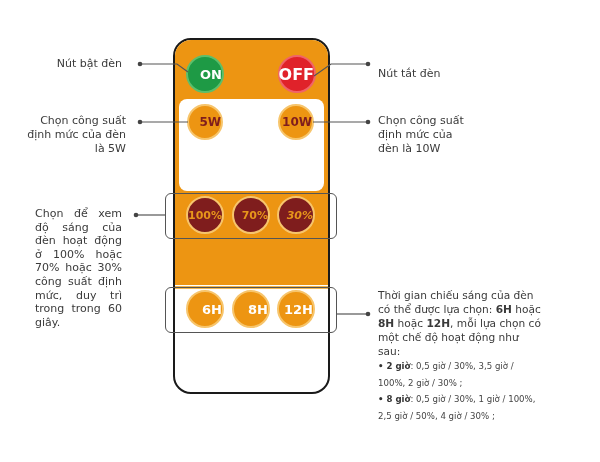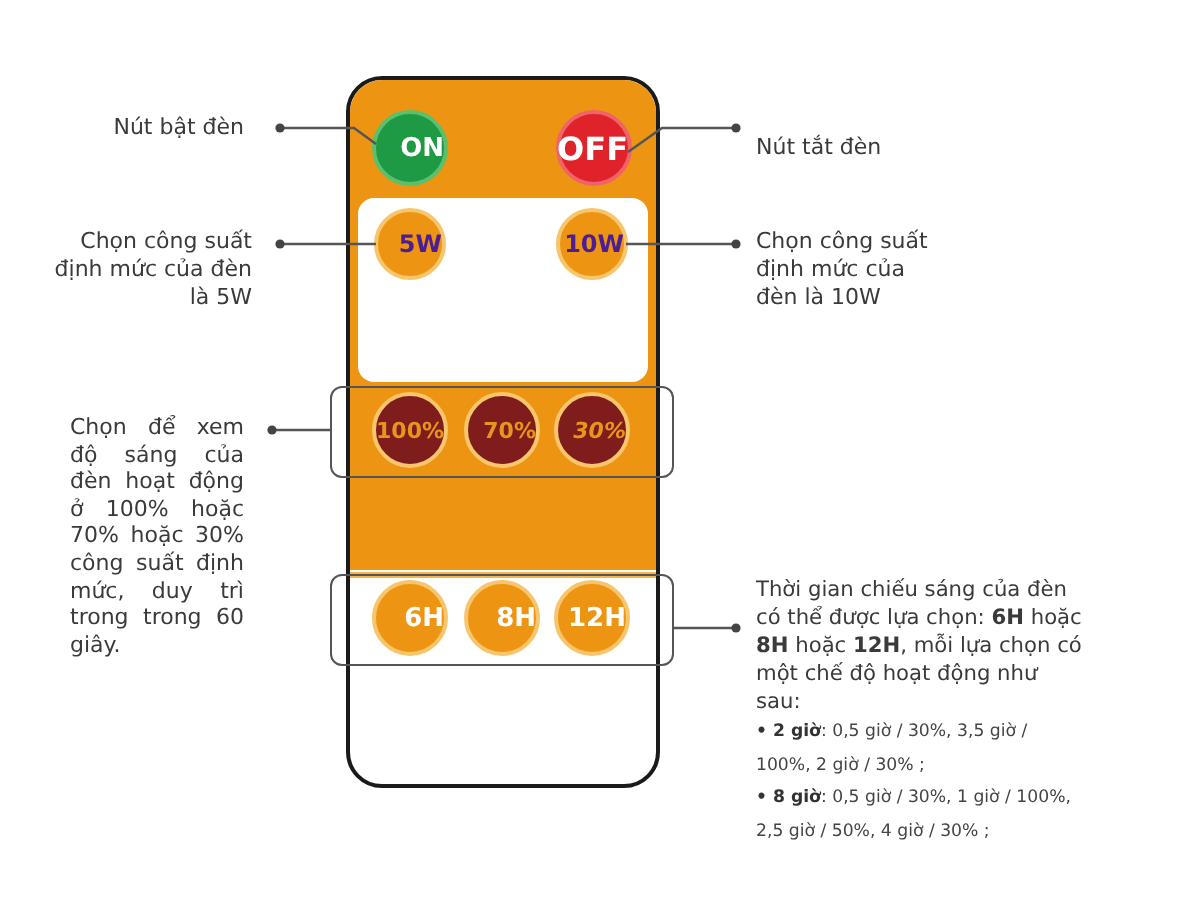--- a/index.html
+++ b/index.html
@@ -11,21 +11,21 @@
             border: 2.5px solid #1a1a1a; border-radius: 18px; background: #ffffff;
             overflow: hidden; box-sizing: content-box; }
   .remote-top { position: absolute; left: 0; top: 0; width: 100%; height: 245px; background: #ed9512; }
   .remote-stripe { position: absolute; left: 0; top: 246px; width: 100%; height: 3px; background: #f2b64d; }
   .panel-white { position: absolute; left: 4px; top: 59px; width: 145px; height: 92px;
                  background: #ffffff; border-radius: 8px; }
   .btn { position: absolute; border-radius: 50%; display: flex; align-items: center; justify-content: flex-end;
          font-weight: bold; box-sizing: border-box; }
   .btn-on { background: #1e9a45; color: #fff; border: 2px solid #5cbf6b; width: 38px; height: 38px; font-size: 13px; }
   .btn-off { background: #e0222a; color: #fff; border: 2px solid #f06468; width: 38px; height: 38px; font-size: 16px; }
-  .btn-orange { background: #ed9512; color: #4c1d95; border: 2px solid #f7c56c; width: 36px; height: 36px; font-size: 12px; }
+  .btn-orange { background: #ed9512; color: #7f1d1d; border: 2px solid #f7c56c; width: 36px; height: 36px; font-size: 12px; }
   .btn-white { background: #7f1d1d; color: #e7961b; border: 2px solid #f7c56c; width: 38px; height: 38px; font-size: 11px; }
   .btn-hour { background: #ed9512; color: #fff; border: 2px solid #f7c56c; width: 38px; height: 38px; font-size: 13px; }
   .bracket { border: 1.2px solid #555; border-radius: 6px; }
   .label { font-size: 11px; line-height: 14px; color: #3a3a3a; }
   .justify { text-align: justify; text-align-last: left; }
   .small { font-size: 8.6px; line-height: 16.5px; color: #444; }
   .small b { color: #333; }
 </style>
 </head>
 <body>

